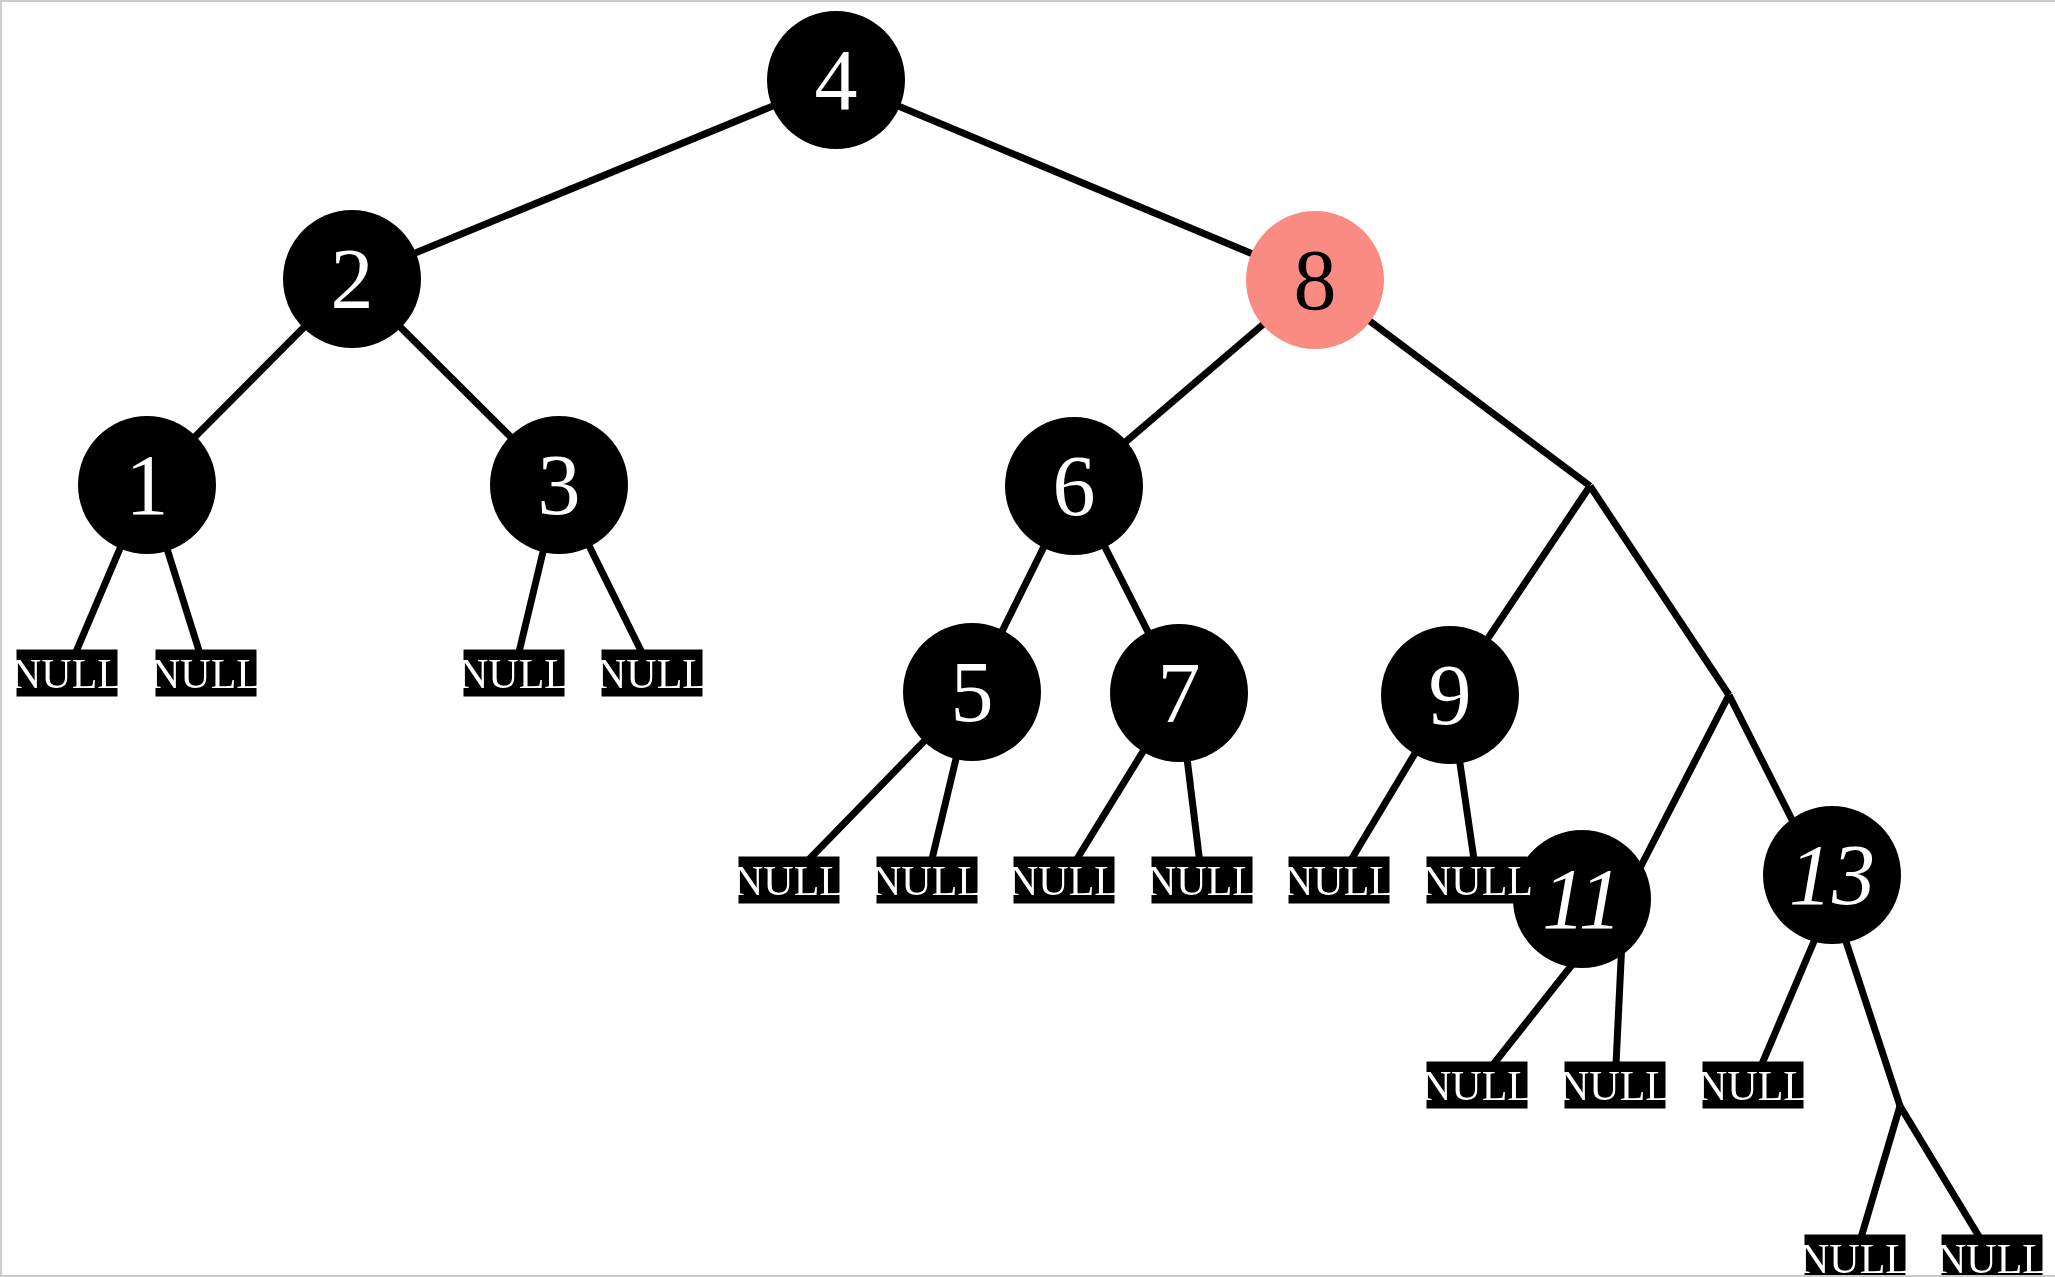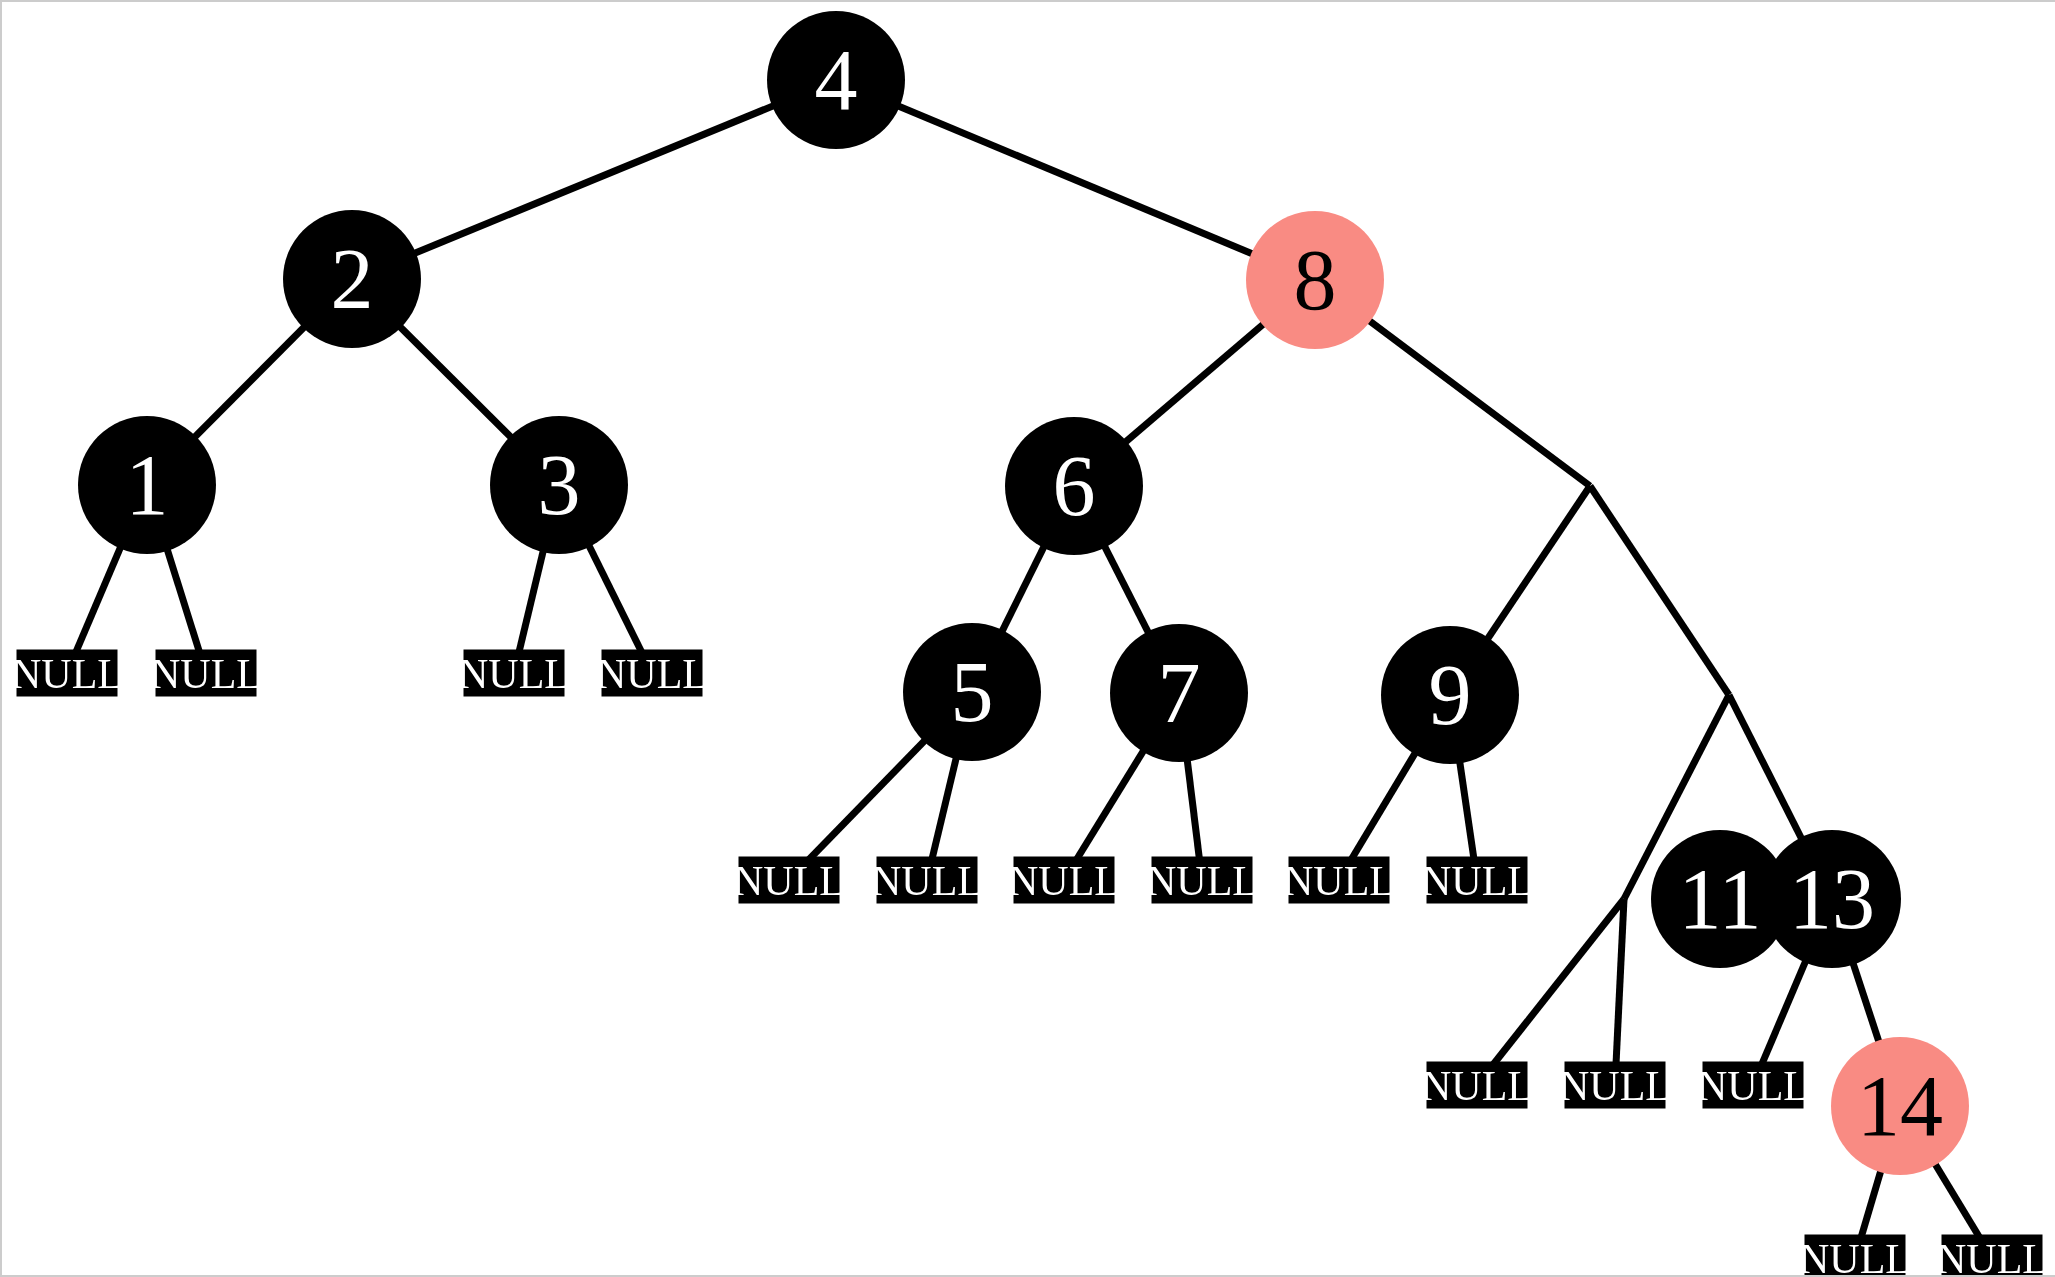--- a/index.html
+++ b/index.html
@@ -93,28 +93,25 @@
     </div>
   <div class="node black" style="left:970px;  top:690px;">
       <span>5</span>
     </div>
   <div class="node black" style="left:1177px; top:691px;">
       <span>7</span>
     </div>
   <div class="node black" style="left:1448px; top:693px;">
       <span>9</span>
     </div>
-  <div class="node black" style="left:1718px; top:897px;">
+  <div class="node black" style="left:1580px; top:897px;font-style:italic;">
       <span>11</span>
     </div>
-  <div class="node black" style="left:1830px; top:897px;">
+  <div class="node black" style="left:1830px; top:873px;font-style:italic;">
       <span>13</span>
-    </div>
-  <div class="node red" style="left:1898px; top:1104px;">
-      <span>14</span>
     </div>
 
   <div class="nullbox" style="left:65px;   top:671px;">
       <span>NULL</span>
     </div>
   <div class="nullbox" style="left:204px;  top:671px;">
       <span>NULL</span>
     </div>
   <div class="nullbox" style="left:512px;  top:671px;">
       <span>NULL</span>

